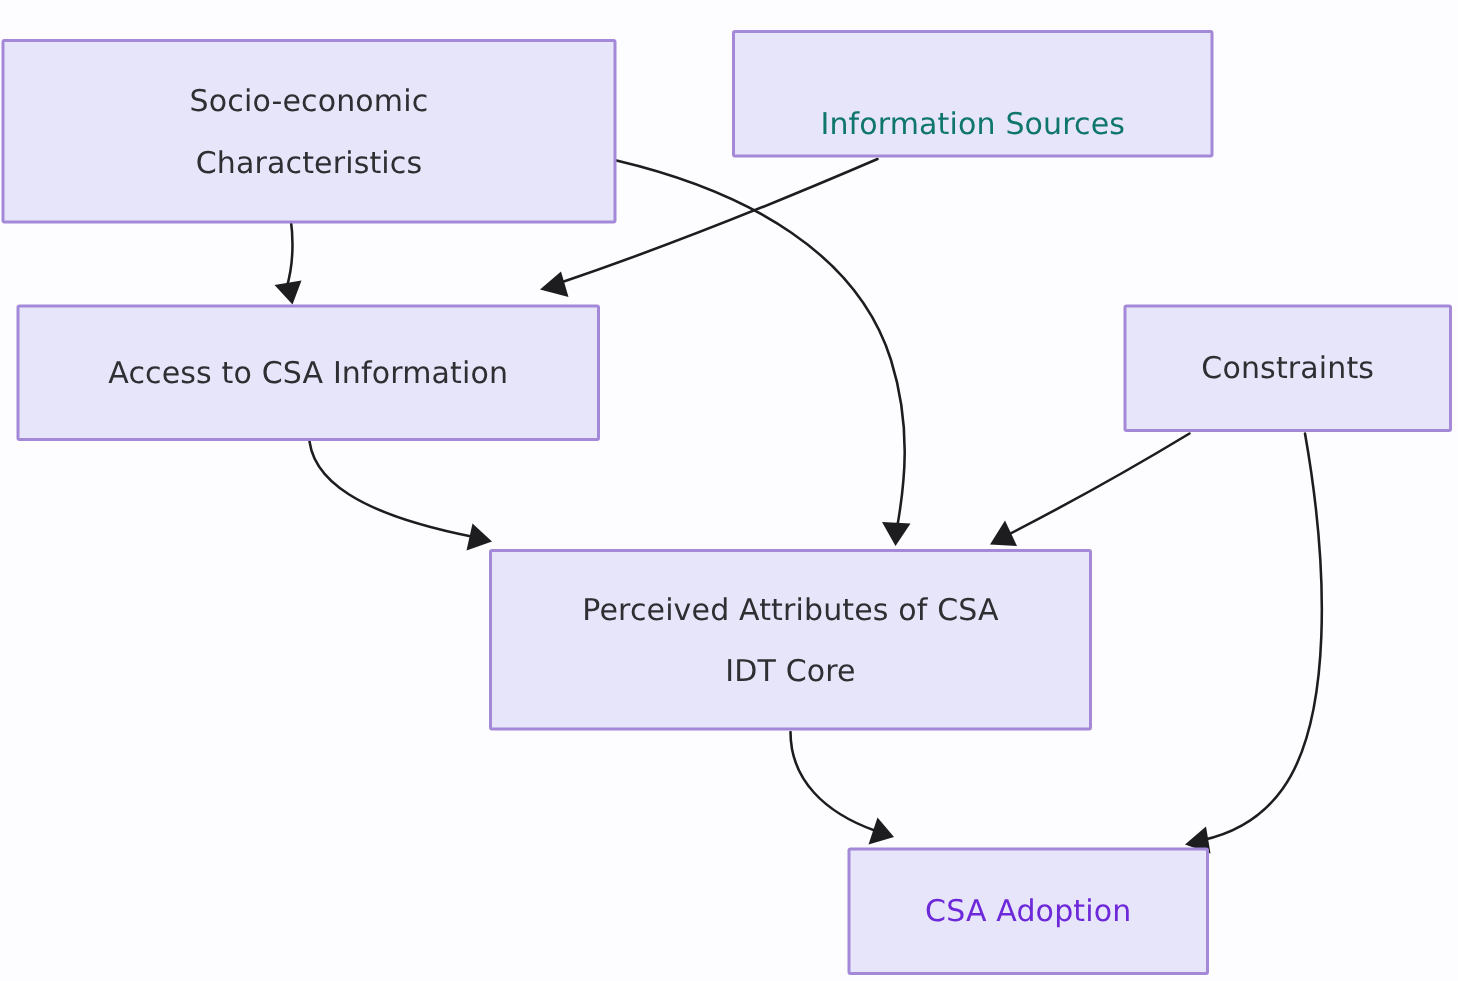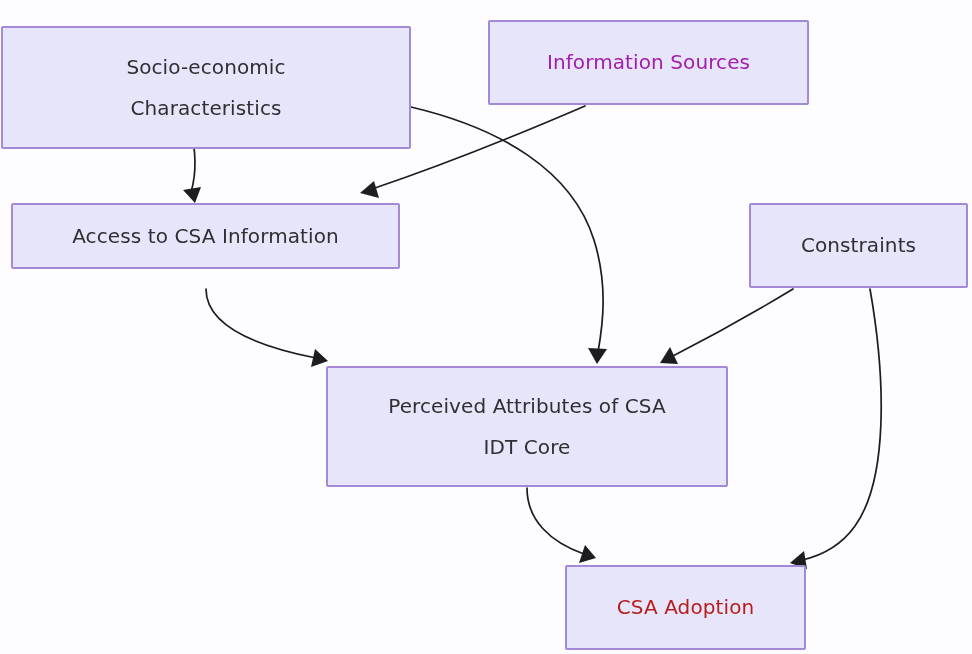--- a/index.html
+++ b/index.html
@@ -95,34 +95,34 @@
       <path class="edge-path" d="M 527,488 C 527,520 550,542 584,554" style="stroke: rgb(29, 29, 31);"></path>
       <polygon class="edge-head" points="596,558 579,563 585,545" style="fill: rgb(29, 29, 31);"></polygon>
     </g>
   </svg>
 
   <div class="node" style="left: 1px; top: 2px; width: 410px; height: 123px; background: rgb(231, 229, 249); border-color: rgb(163, 137, 216); color: rgb(47, 47, 51); margin-top: 24px;">
     <span class="node-label">Socio-economic
 Characteristics</span>
   </div>
 
-  <div class="node" style="left: 488px; top: 20px; width: 321px; height: 85px; background: rgb(231, 229, 249); border-color: rgb(163, 137, 216); color: #a21caf;">
+  <div class="node" style="left: 488px; top: 20px; width: 321px; height: 85px; background: rgb(231, 229, 249); border-color: rgb(163, 137, 216); color: #0f766e; align-items: flex-end;">
     <span class="node-label">Information Sources</span>
   </div>
 
-  <div class="node" style="left: 11px; top: 203px; width: 389px; height: 66px; background: rgb(231, 229, 249); border-color: rgb(163, 137, 216); color: rgb(47, 47, 51);">
+  <div class="node" style="left: 11px; top: 203px; width: 389px; height: 91px; background: rgb(231, 229, 249); border-color: rgb(163, 137, 216); color: rgb(47, 47, 51);">
     <span class="node-label">Access to CSA Information</span>
   </div>
 
   <div class="node" style="left: 749px; top: 203px; width: 219px; height: 85px; background: rgb(231, 229, 249); border-color: rgb(163, 137, 216); color: rgb(47, 47, 51);">
     <span class="node-label">Constraints</span>
   </div>
 
   <div class="node" style="left: 326px; top: 366px; width: 402px; height: 121px; background: rgb(231, 229, 249); border-color: rgb(163, 137, 216); color: rgb(47, 47, 51); justify-content: flex-end;">
     <span class="node-label">Perceived Attributes of CSA
 IDT Core</span>
   </div>
 
-  <div class="node" style="left: 565px; top: 565px; width: 241px; height: 85px; background: rgb(231, 229, 249); border-color: rgb(163, 137, 216); color: #b91c1c; justify-content: center;">
+  <div class="node" style="left: 565px; top: 565px; width: 241px; height: 85px; background: rgb(231, 229, 249); border-color: rgb(163, 137, 216); color: #6d28d9; justify-content: center;">
     <span class="node-label">CSA Adoption</span>
   </div>
 
 </div>
 
 </body></html>

